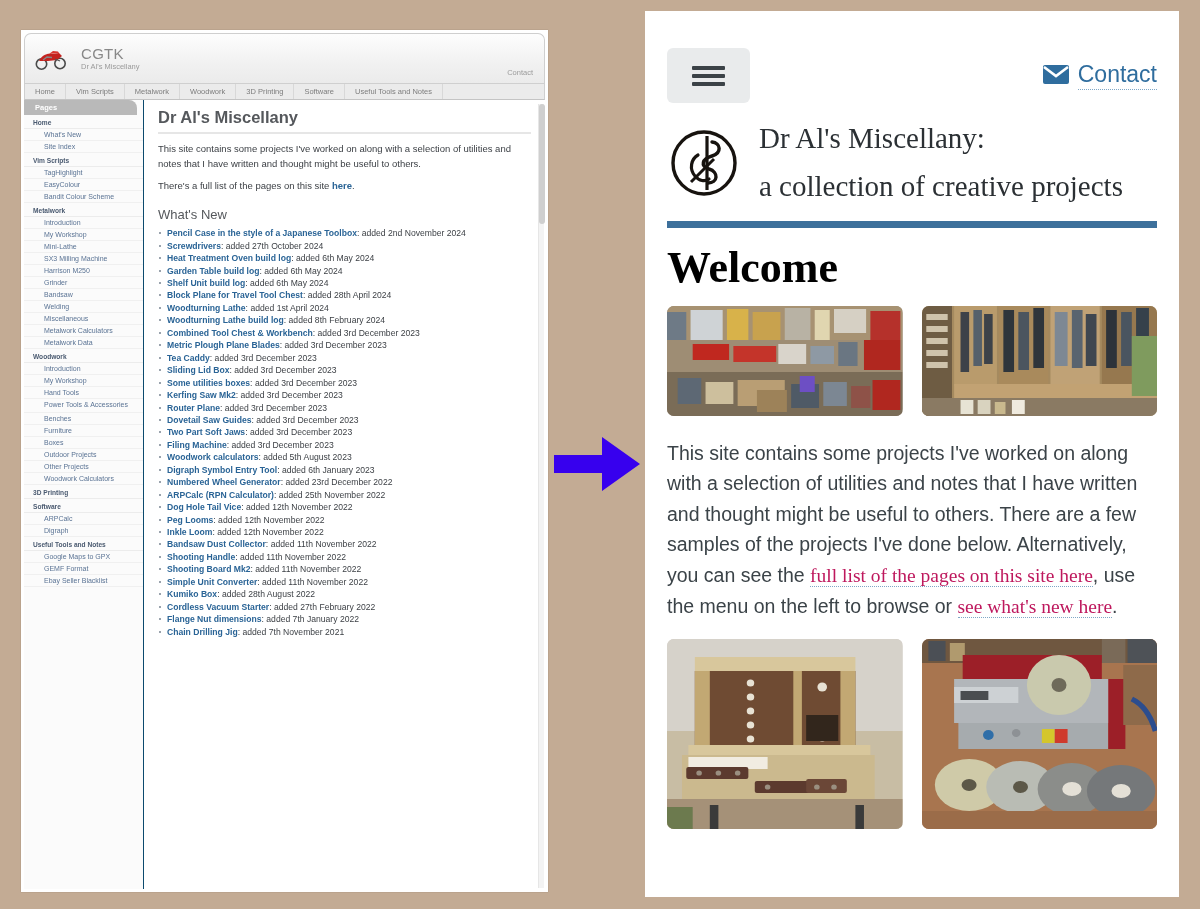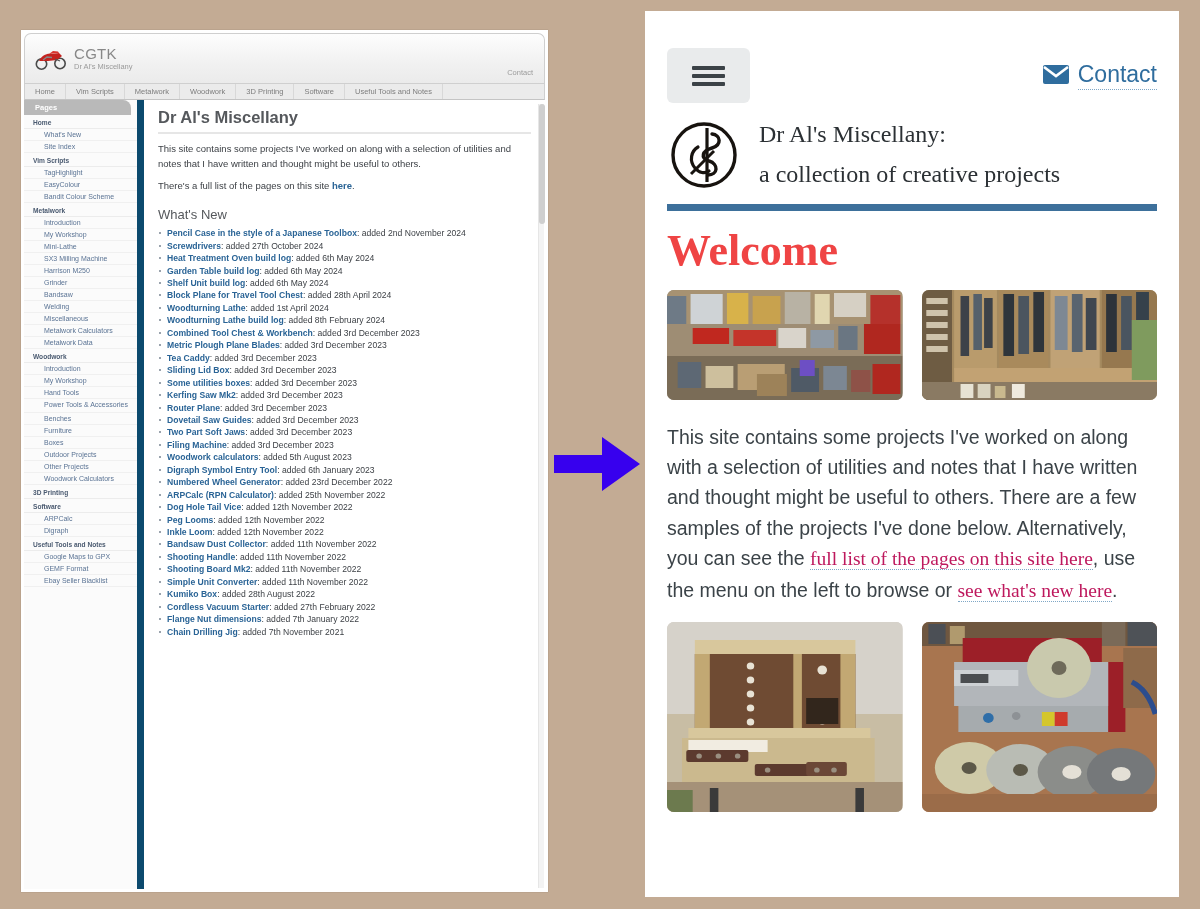--- a/index.html
+++ b/index.html
@@ -27,21 +27,21 @@
     border:1px solid #cfcfcf;
     border-top-left-radius:7px; border-top-right-radius:7px;
     border-bottom: none;
     margin: 3px 3px 0 3px;
     position: relative;
     display:flex; align-items:center;
   }
   .dt-logo-wrap { display:flex; align-items:center; padding-left:10px; }
   .moto { width:32px; height:22px; position:relative; margin-right:7px; }
   .moto svg { display:block; }
-  .dt-brand-txt { line-height:1.05; }
+  .dt-brand-txt { line-height:1.05;margin-left:7px; }
   .dt-brand-title { font-size:15px; color:#888; letter-spacing:.3px; }
   .dt-brand-sub { font-size:7.5px; color:#9a9a9a; margin-top:2px; }
   .dt-contact {
     position:absolute; right:11px; bottom:6px;
     font-size:7.5px; color:#9b9b9b;
   }
   .dt-nav {
     display:flex; height:17px;
     background:#ebebeb;
     border:1px solid #cfcfcf;
@@ -55,21 +55,21 @@
     color:#7d7d7d;
     border-right:1px solid #d8d8d8;
     white-space:nowrap;
   }
   .dt-nav-filler { flex:1; border-right:none; }
 
   .dt-body { display:flex; margin: 0 3px; height: calc(100% - 73px); }
   .dt-sidebar {
     width:120px; flex:0 0 120px;
     background:#fbfbfb;
-    border-right:7px solid #0c4a6e;
+    border-right:1px solid #0c4a6e;
     padding-bottom:10px;
   }
   .dt-pages-hdr {
     background:#b9b9b9; color:#ffffff;
     font-size:7.5px; font-weight:bold;
     padding:3px 0 3px 11px;
     border-top-right-radius:8px;
     margin-right:6px;
   }
   .dt-sb-group {
@@ -137,28 +137,28 @@
     font-size:23px; color:#2f6d9e;
     border-bottom:1px dotted #7fa7c6;
     padding-bottom:2px; line-height:1.1;
   }
 
   .mb-idbar { display:flex; align-items:center; margin-top:12px; }
   .mb-logo { flex:0 0 74px; width:74px; height:74px; }
   .mb-titles { margin-left:18px; }
   .mb-title-1, .mb-title-2 {
     font-family:"Liberation Serif", serif;
-    font-size:24px; color:#2b3034; line-height:1.65;
+    font-size:29px; color:#2b3034; line-height:1.65;
     white-space:nowrap;
   }
   .mb-rule { height:7px; background:#3d709b; margin:10px 0 0 0; }
 
   .mb-h1 {
     font-family:"Liberation Serif", serif;
-    font-size:44px; font-weight:bold; color:#ef4444;
+    font-size:44px; font-weight:bold; color:#000000;
     margin:16px 0 14px 0; line-height:1.1;
   }
   .mb-photos { display:flex; gap:19px; }
   .photo { flex:1; height:110px; border-radius:7px; overflow:hidden; position:relative; }
   .photo svg { display:block; width:100%; height:100%; }
 
   .mb-p {
     font-size:19.5px; color:#3b4348; line-height:1.56;
     margin:22px 0 16px 0;
   }

